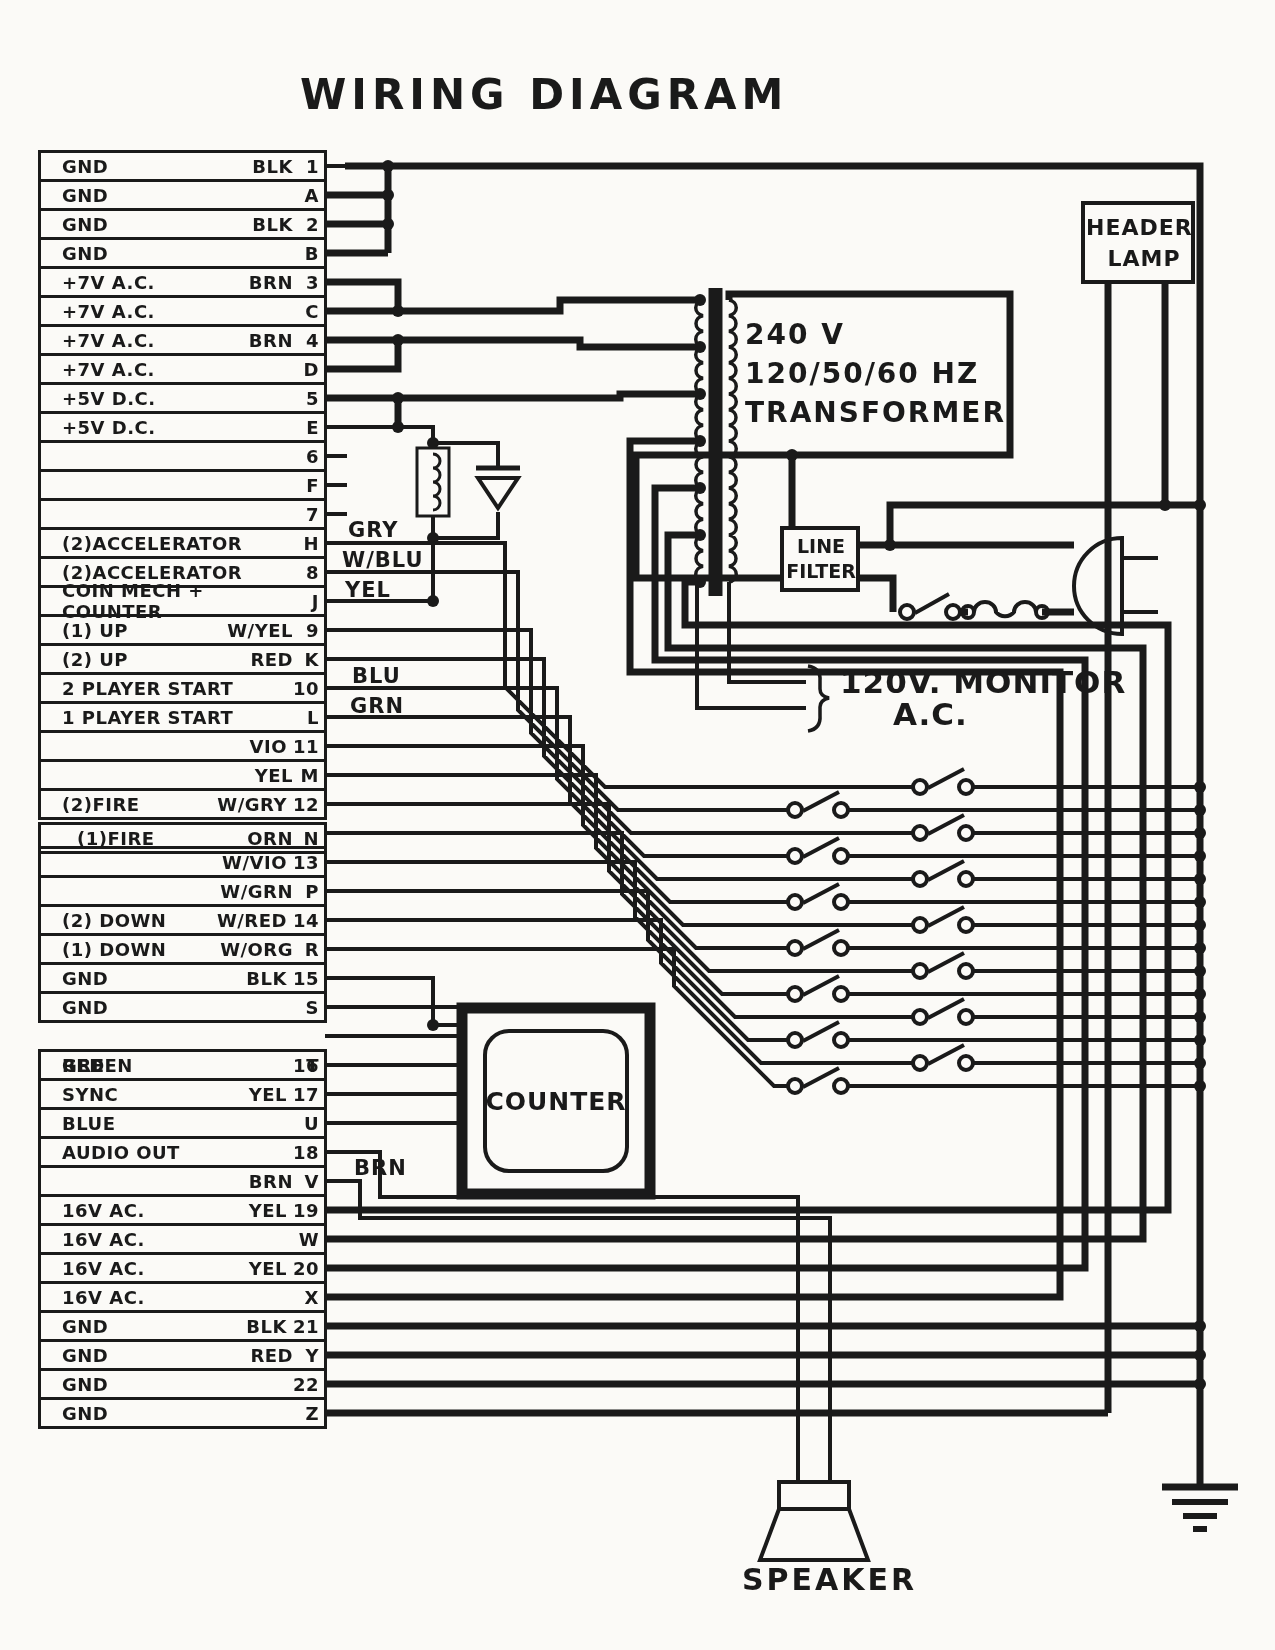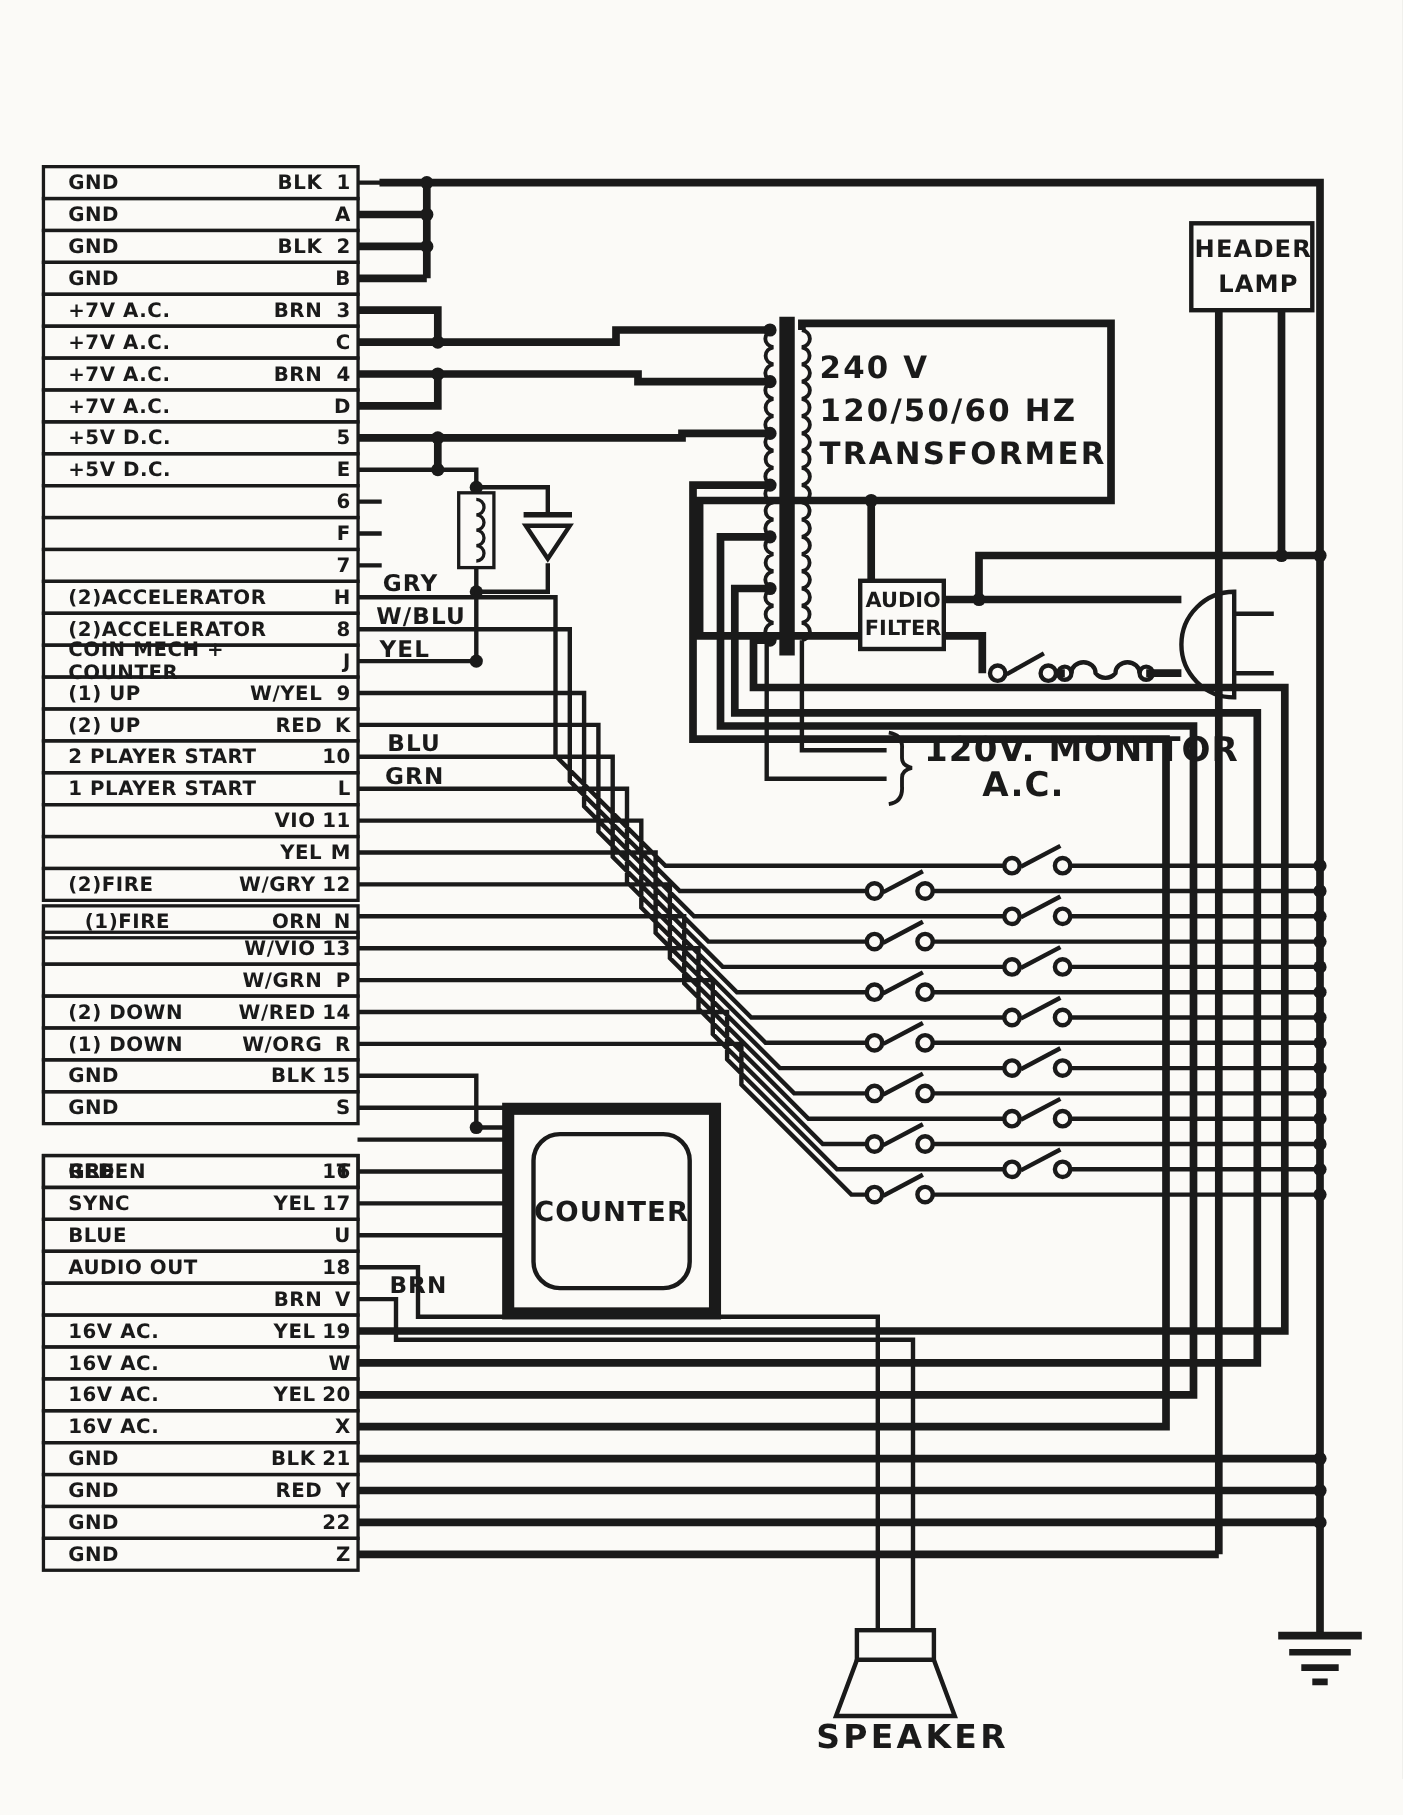--- a/index.html
+++ b/index.html
@@ -130,29 +130,30 @@
       <path d="M478,478 L518,478 L498,508 Z" fill="#fbfaf7" stroke="#1a1a1a" stroke-width="4"></path>
       <rect x="782" y="528" width="76" height="62" fill="#fbfaf7" stroke="#1a1a1a" stroke-width="4"></rect>
       <rect x="462" y="1008" width="188" height="186" fill="#fbfaf7" stroke="#1a1a1a" stroke-width="11"></rect>
       <rect x="485" y="1031" width="142" height="140" rx="24" fill="#fbfaf7" stroke="#1a1a1a" stroke-width="4"></rect>
       <rect x="779" y="1482" width="70" height="27" fill="#fbfaf7" stroke="#1a1a1a" stroke-width="4"></rect>
       <path d="M779,1509 H849 L868,1560 H760 Z" fill="#fbfaf7" stroke="#1a1a1a" stroke-width="4"></path>
       <path d="M1162,1487 H1238" stroke="#1a1a1a" stroke-width="7" fill="none"></path>
       <path d="M1172,1502 H1228 M1183,1516 H1217 M1193,1529 H1207" stroke="#1a1a1a" stroke-width="6" fill="none"></path>
     </svg>
 
+  <div class="lbl title2">WIRING DIAGRAM</div>
 
   <div class="lbl xline" style="left:745px;top:318px">240 V</div>
   <div class="lbl xline" style="left:745px;top:357px">120/50/60 HZ</div>
   <div class="lbl xline" style="left:745px;top:396px">TRANSFORMER</div>
 
   <div class="lbl hl" style="left:1086px;top:212px">HEADER</div>
   <div class="lbl hl" style="left:1092px;top:243px">LAMP</div>
 
-  <div class="lbl lf" style="left:784px;top:534px">AUDIO</div>
+  <div class="lbl lf" style="left:784px;top:534px">LINE</div>
   <div class="lbl lf" style="left:784px;top:559px">FILTER</div>
 
   <div class="lbl mon" style="left:483px;top:1087px">COUNTER</div>
 
   <div class="lbl mac" style="left:840px;top:664px">120V. MONITOR</div>
   <div class="lbl mac" style="left:893px;top:696px">A.C.</div>
 
   <div class="lbl spk" style="left:742px;top:1562px">SPEAKER</div>
 
   <div class="lbl wlab" style="left:348px;top:518px">GRY</div>

